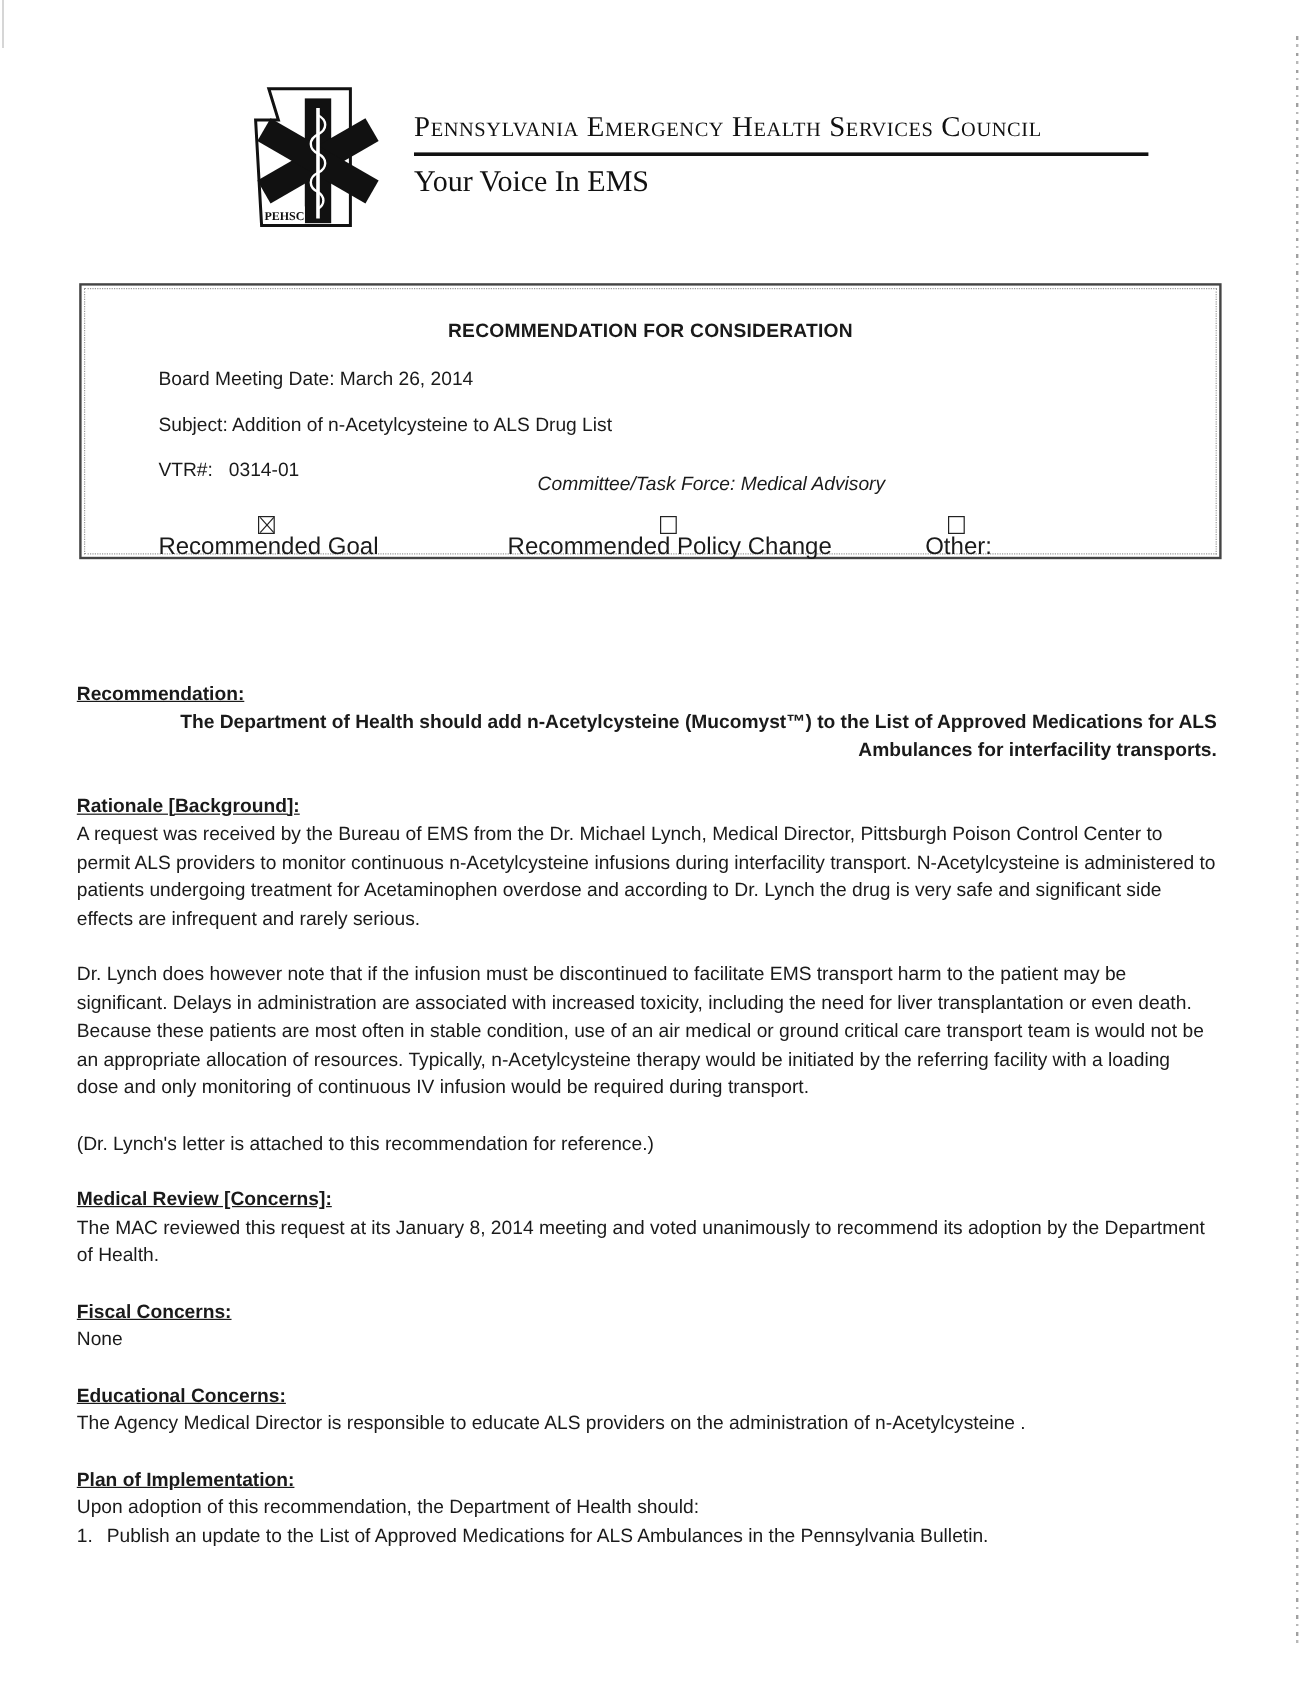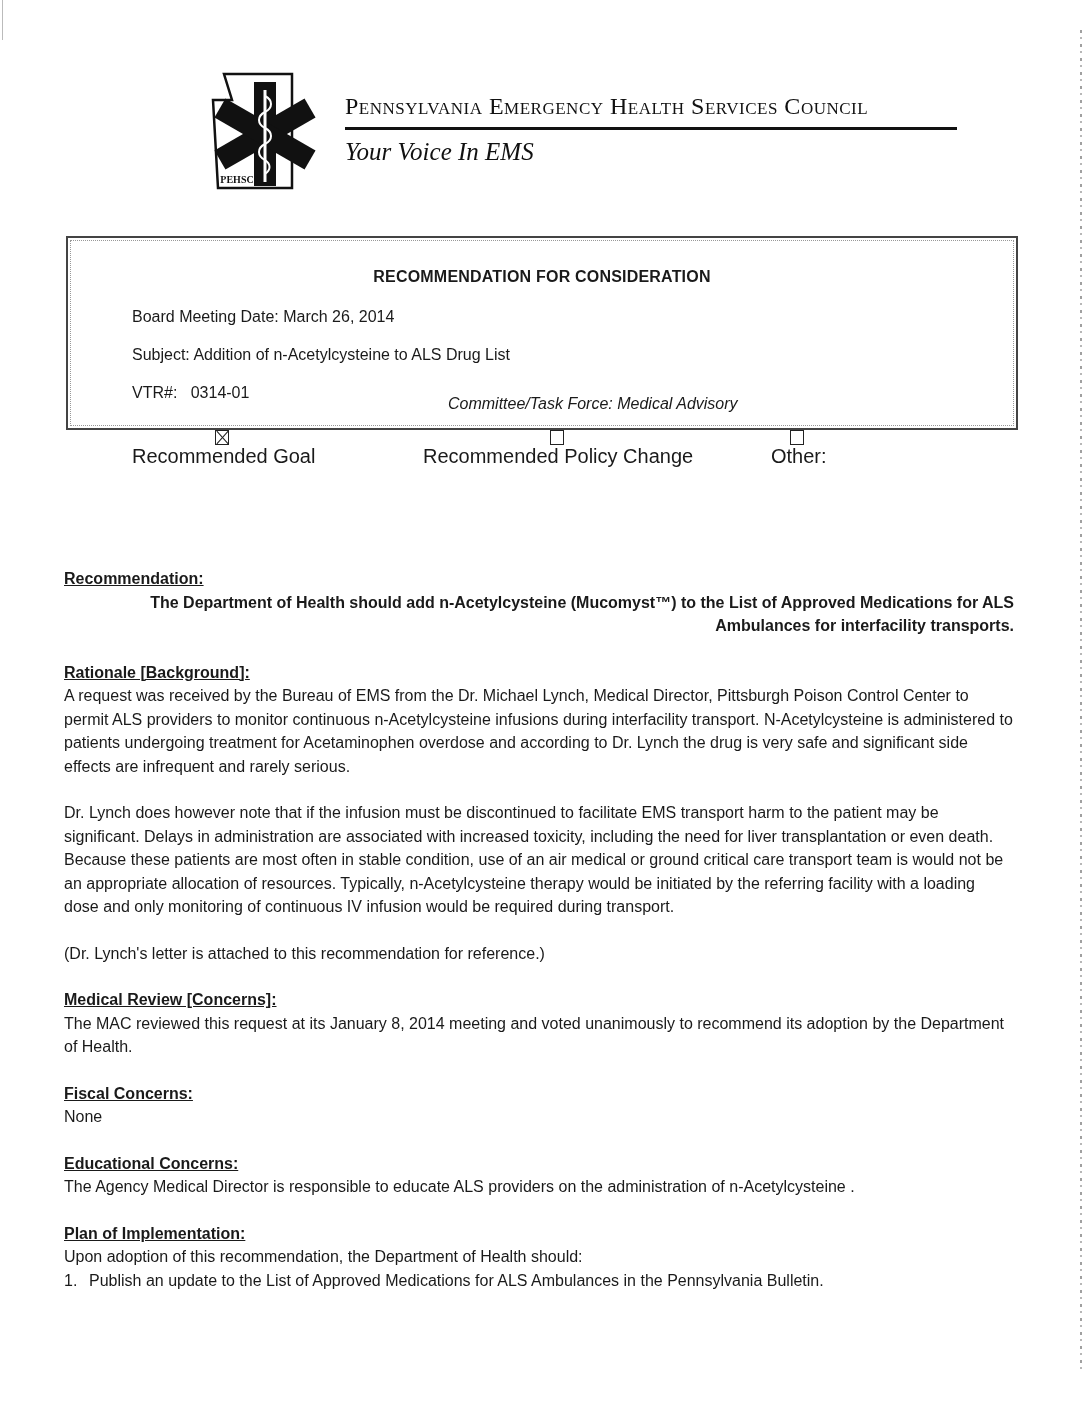--- a/index.html
+++ b/index.html
@@ -7,24 +7,24 @@
 
   .scan-edge { position: absolute; top: 30px; right: 6px; width: 2px; height: 1340px;
     background: repeating-linear-gradient(to bottom, #777 0 3px, transparent 3px 7px, #999 7px 9px, transparent 9px 14px); opacity: .7; }
   .scan-edge2 { position: absolute; top: 0; left: 2px; width: 1px; height: 40px; background: #bbb; }
 
   
   .logo { position: absolute; left: 210px; top: 72px; width: 110px; height: 118px; }
   .org-name { position: absolute; left: 345px; top: 93px; font-family: "Liberation Serif", serif; font-size: 24px; letter-spacing: 0.5px; color: #111; white-space: nowrap; }
   .org-name .sc { font-variant: small-caps; }
   .org-rule { position: absolute; left: 345px; top: 127px; width: 612px; height: 3px; background: #111; }
-  .tagline { position: absolute; left: 345px; top: 138px; font-family: "Liberation Serif", serif; font-style: italic; font-size: 25px; color: #111; white-space: nowrap; }
+  .tagline { position: absolute; left: 345px; top: 138px; font-family: "Liberation Serif", serif; font-size: 25px; color: #111; white-space: nowrap; }
 
   
-  .rec-box { position: absolute; left: 66px; top: 236px; width: 952px; height: 194px; border: 2px solid #444; border-style: solid; box-sizing: border-box; }
+  .rec-box { position: absolute; left: 66px; top: 236px; width: 952px; height: 230px; border: 2px solid #444; border-style: solid; box-sizing: border-box; }
   .rec-box::before { content: ""; position: absolute; inset: 2px; border: 1px dotted #999; }
   .box-title { position: absolute; left: 0; right: 0; top: 30px; text-align: center; font-weight: bold; font-size: 16px; letter-spacing: 0.2px; }
   .box-line { position: absolute; font-size: 16px; white-space: nowrap; }
   .row-date { left: 64px; top: 70px; }
   .row-subject { left: 64px; top: 108px; }
   .row-vtr { left: 64px; top: 146px; }
   .row-committee { left: 380px; top: 157px; font-style: italic; }
   .cb { position: absolute; top: 192px; font-size: 20px; white-space: nowrap; display: flex; align-items: center; flex-direction: column; }
   .cb .box { width: 12px; height: 13px; border: 1px solid #222; margin-right: 3px; position: relative; display: inline-block; }
   .cb .box.checked::before, .cb .box.checked::after { content: ""; position: absolute; left: 50%; top: -2px; width: 1px; height: 17px; background: #222; }

